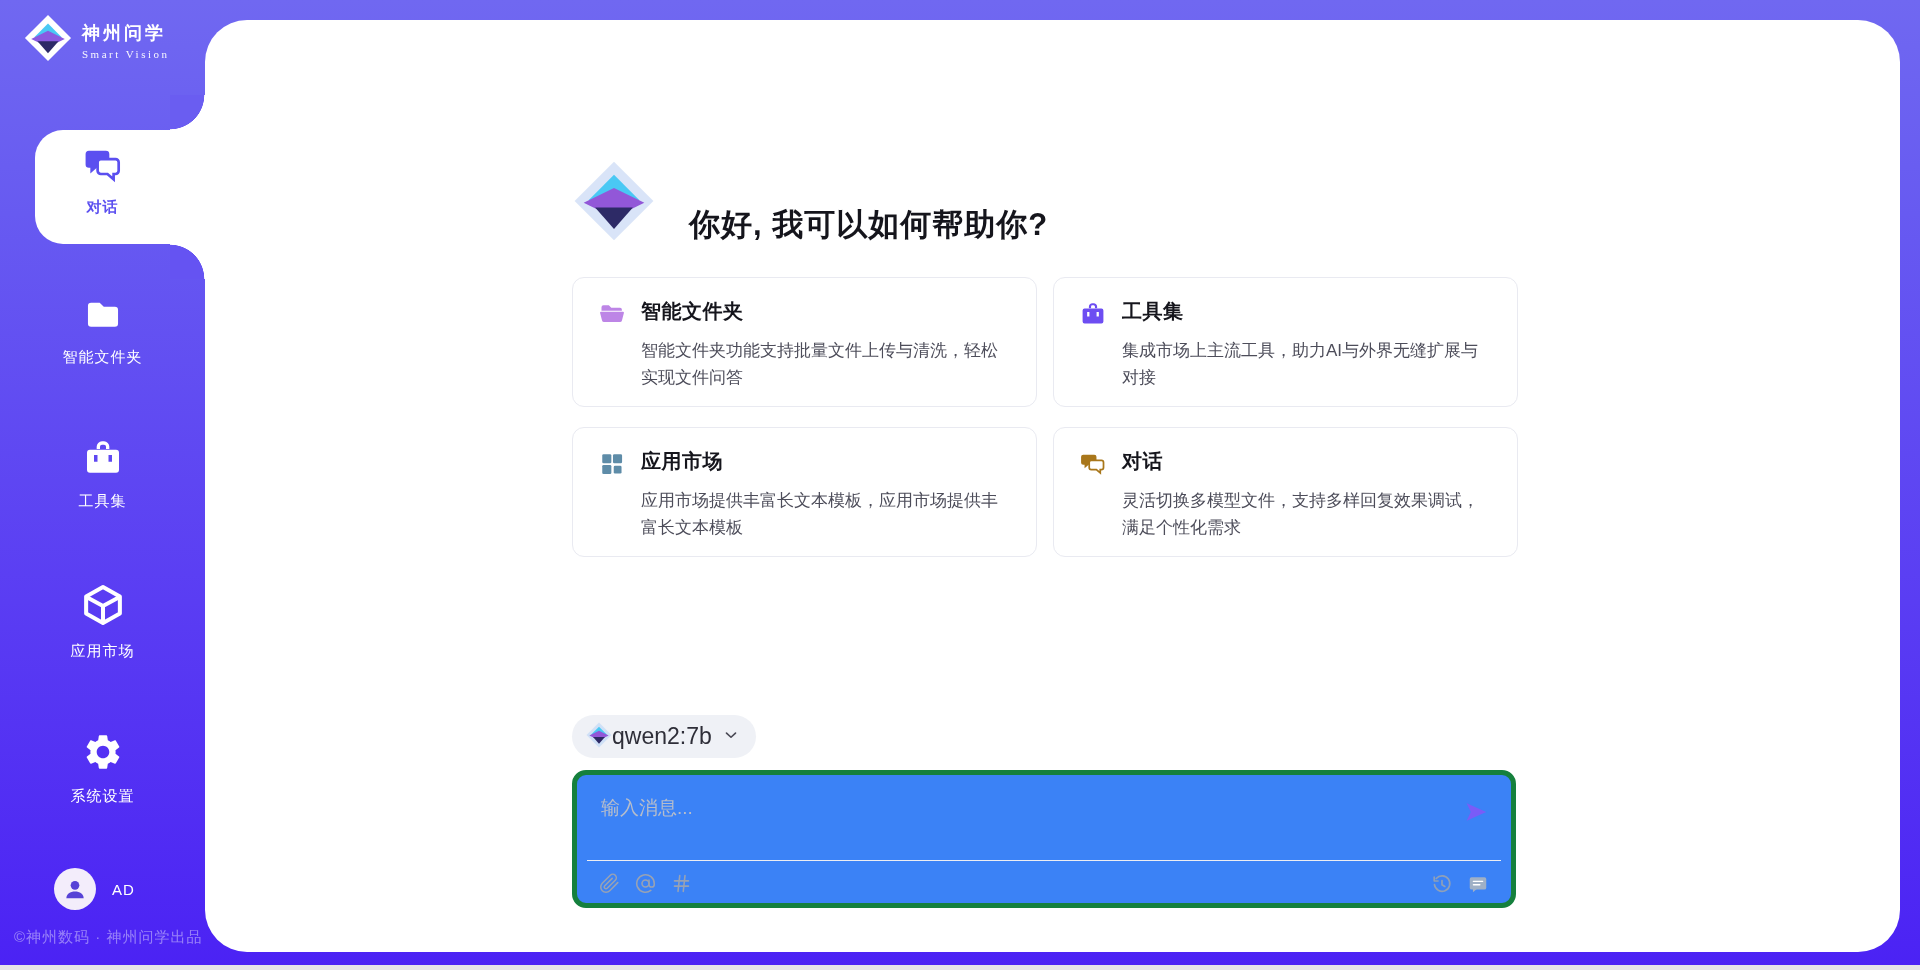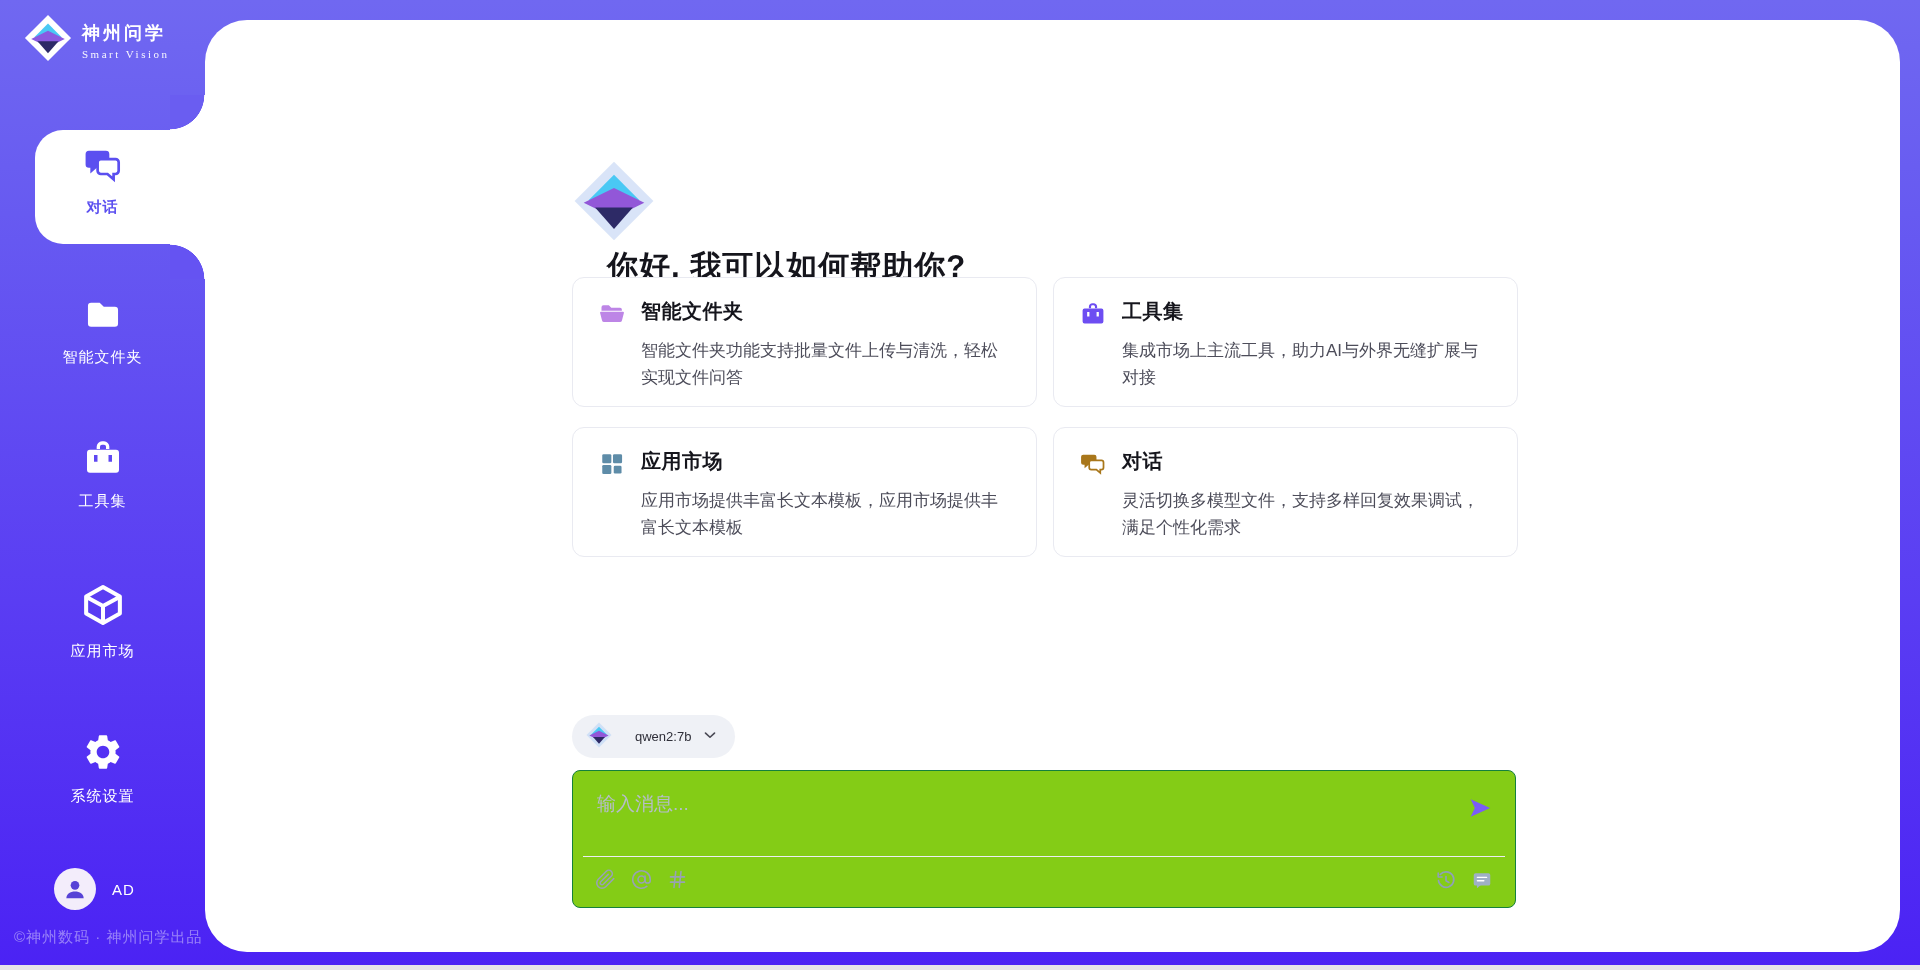--- a/index.html
+++ b/index.html
@@ -34,38 +34,38 @@
   .avatar-circle { width:42px; height:42px; border-radius:50%; background:#f3edfb;
     display:flex; align-items:center; justify-content:center; }
   .user-name { color:#fff; font-size:15px; margin-left:16px; letter-spacing:1px; }
   .copyright { position:absolute; left:14px; top:928px; font-size:15px;
     color:rgba(255,255,255,.42); letter-spacing:1px; z-index:2; }
 
   
   .main-area { position:absolute; left:205px; top:20px; width:1695px; height:932px;
     background:#fff; border-radius:42px; z-index:2; }
 
-  .greeting-row { position:absolute; left:368px; top:140px; display:flex; align-items:flex-start;flex-direction:column; }
+  .greeting-row { position:absolute; left:368px; top:140px; display:flex; align-items:flex-end; }
   .greeting-text { margin-left:34px; font-size:31px; font-weight:800; color:#15151c; letter-spacing:1px; }
 
   .cards-grid { position:absolute; left:367px; top:257px; display:grid;
     grid-template-columns:465px 465px; grid-auto-rows:130px; column-gap:16px; row-gap:20px; }
   .card { background:#fff; border:1px solid #e9eaf1; border-radius:12px; padding:20px 24px 0 26px;
     display:flex; align-items:flex-start; cursor:pointer; }
   .card-icon { flex:0 0 auto; margin-top:3px; }
   .card-body { margin-left:16px; }
   .card-title { font-size:20px; font-weight:800; color:#15151c; letter-spacing:.5px; }
   .card-desc { margin-top:12px; font-size:17px; color:#4d4d5a; line-height:27px; max-width:376px; }
 
   .model-pill { position:absolute; left:367px; top:695px; height:43px; border-radius:22px;
     background:#eff1f6; display:flex; align-items:center; padding:0 16px 0 14px; cursor:pointer; }
-  .model-label { font-size:13px; color:#2e2e38; margin:0 10px 0 23px; }
+  .model-label { font-size:23px; color:#2e2e38; margin:0 10px 0 0; }
 
   .composer { position:absolute; left:367px; top:750px; width:944px; height:138px;
-    background:#84cc16; border:1px solid #15803d; border-radius:8px; }
+    background:#3b82f6; border:5px solid #15803d; border-radius:14px; }
   .composer-input { position:absolute; left:24px; top:18px; width:840px; height:30px;
     border:none; outline:none; font-size:19px; color:#333; background:transparent;
     font-family:"Liberation Sans","DejaVu Sans",sans-serif; }
   .composer-input::placeholder { color:#b6bdcb; }
   .send-btn { position:absolute; right:22px; top:24px; width:26px; height:26px; cursor:pointer; }
   .composer-divider { position:absolute; left:10px; right:10px; top:85px; border-top:1px solid #ecedf2; }
   .tools-left { position:absolute; left:22px; top:98px; display:flex; align-items:center; gap:15px; }
   .tools-right { position:absolute; right:22px; top:98px; display:flex; align-items:center; gap:14px; }
   .tool-btn { display:flex; align-items:center; justify-content:center; cursor:pointer; }
 </style>

